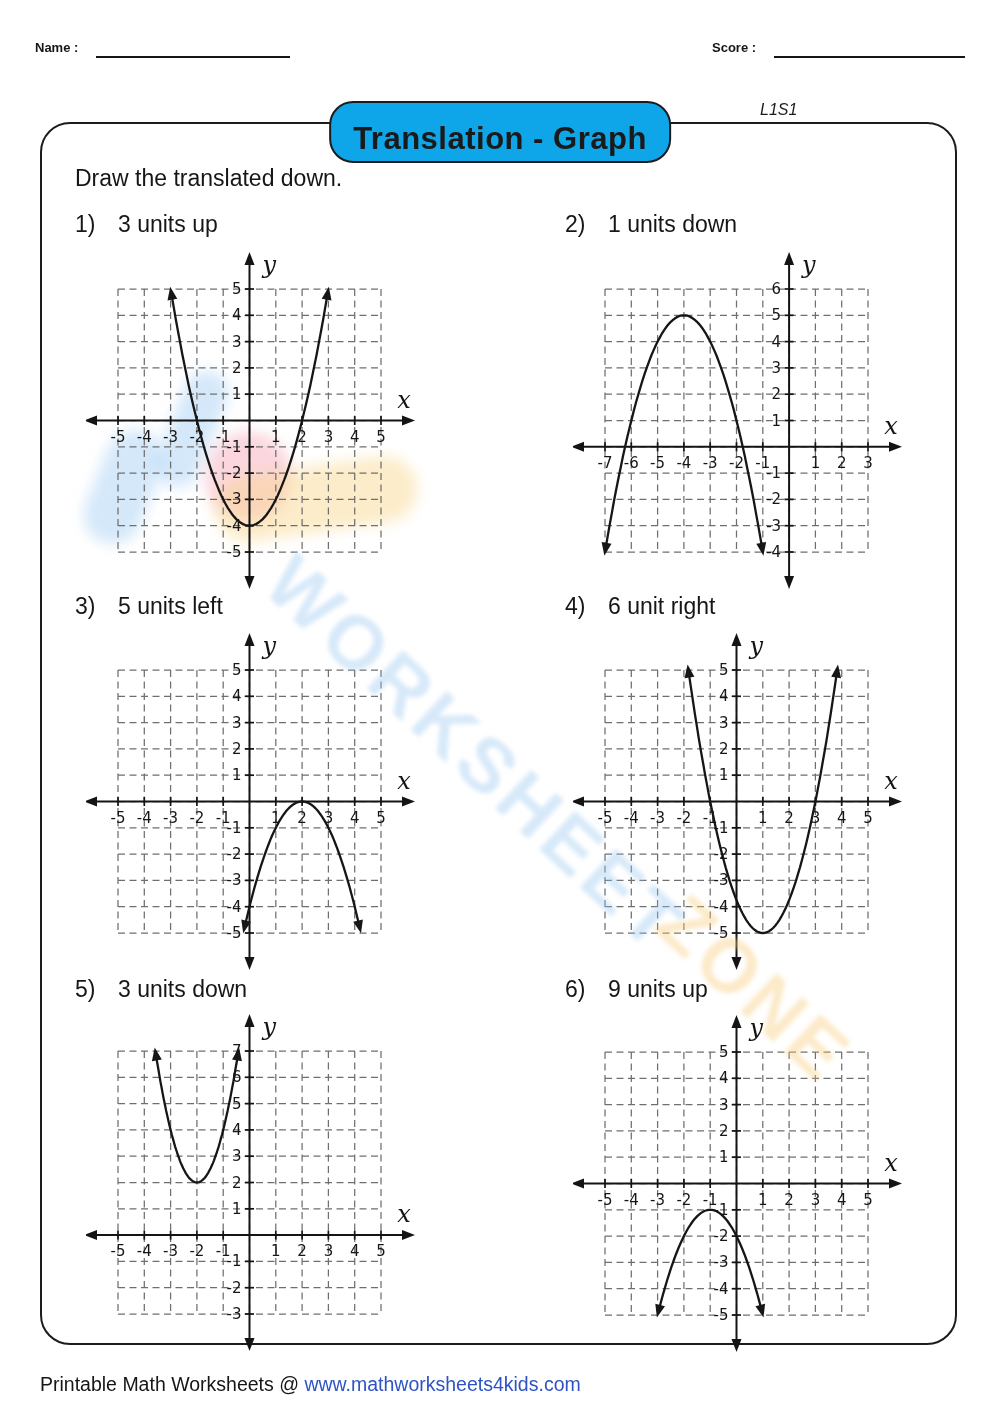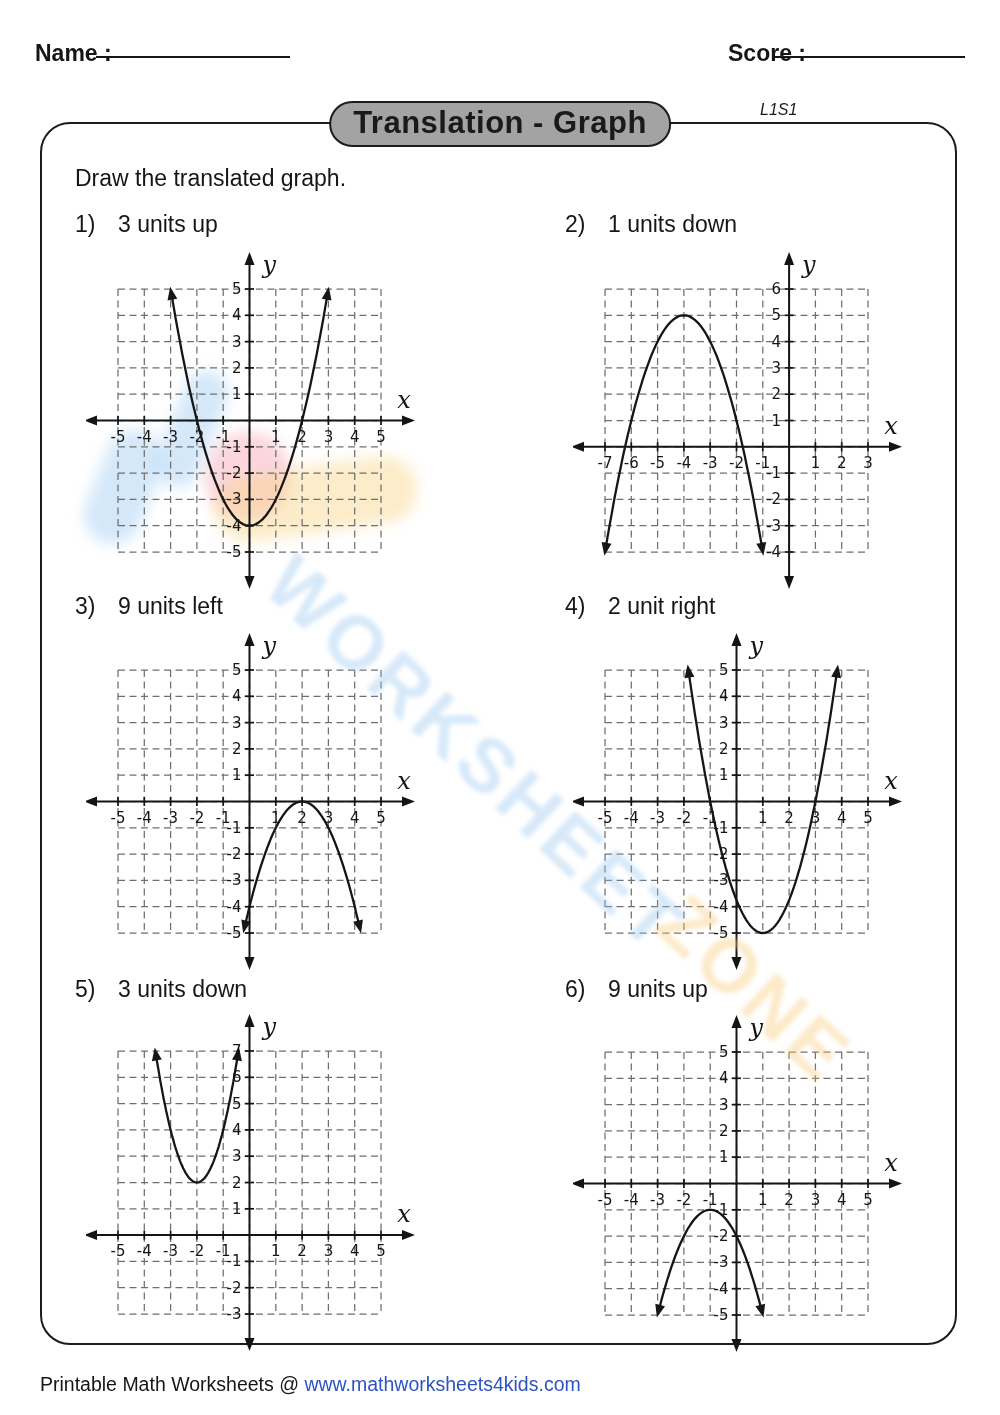--- a/index.html
+++ b/index.html
@@ -2,36 +2,36 @@
 <html><head>
 <meta charset="utf-8">
 <style>
   * { margin:0; padding:0; box-sizing:border-box; }
   body { background:#e8e8e8; font-family:"Liberation Sans", sans-serif; }
   #page {
     position:relative; width:1000px; height:1415px; background:#ffffff;
     margin:0 auto; overflow:hidden; color:#111;
   }
   
-  .hdr-label { position:absolute; font-size:23px; font-weight:700; color:#161616; }
+  .hdr-label { position:absolute; font-size:13px; font-weight:700; color:#161616; }
   #name-label { left:35px; top:40px; }
-  #score-label { left:712px; top:40px;margin-left:16px; }
+  #score-label { left:712px; top:40px; }
   .blank-line { position:absolute; height:20px; border-bottom:2px solid #161616; }
   #name-line { left:96px; top:38px; width:194px; }
   #score-line { left:774px; top:38px; width:191px; }
 
   
   #frame {
     position:absolute; left:40px; top:122px; width:917px; height:1223px;
     border:2.5px solid #1c1c1c; border-radius:30px; background:transparent;
   }
   #title-pill {
     position:absolute; left:500px; top:101px; transform:translateX(-50%);
-    background:#a3a3a3; border:2.5px solid #1c1c1c; border-radius:24px;
-    padding:2px 22px 4px 22px; font-size:31px; font-weight:700;
+    background:#0ea5e9; border:2.5px solid #1c1c1c; border-radius:24px;
+    padding:18px 22px 4px 22px; font-size:31px; font-weight:700;
     letter-spacing:0.5px; z-index:4; white-space:nowrap; color:#1a1a1a;
   }
   #level-code { position:absolute; left:760px; top:101px; font-size:16px; color:#1a1a1a; z-index:4;font-style:italic; }
 
   #instruction { position:absolute; left:75px; top:165px; font-size:23px; color:#161616; z-index:3; }
 
   .plabel { position:absolute; font-size:23px; color:#161616; display:flex; z-index:3; }
   .plabel .pnum { width:43px; }
   #pl0 { left:75px; top:211px; }
   #pl1 { left:565px; top:211px; }
@@ -73,37 +73,37 @@
 
   <span id="name-label" class="hdr-label">Name :</span>
   <div id="name-line" class="blank-line"></div>
   <span id="score-label" class="hdr-label">Score :</span>
   <div id="score-line" class="blank-line"></div>
 
   <div id="frame"></div>
   <div id="title-pill">Translation - Graph</div>
   <span id="level-code">L1S1</span>
 
-  <div id="instruction">Draw the translated graph.</div>
+  <div id="instruction">Draw the translated down.</div>
 
   <div id="pl0" class="plabel">
     <span class="pnum">1)</span>
     <span>3 units up</span>
   </div>
   <div id="pl1" class="plabel">
     <span class="pnum">2)</span>
     <span>1 units down</span>
   </div>
   <div id="pl2" class="plabel">
     <span class="pnum">3)</span>
-    <span>9 units left</span>
+    <span>5 units left</span>
   </div>
   <div id="pl3" class="plabel">
     <span class="pnum">4)</span>
-    <span>2 unit right</span>
+    <span>6 unit right</span>
   </div>
   <div id="pl4" class="plabel">
     <span class="pnum">5)</span>
     <span>3 units down</span>
   </div>
   <div id="pl5" class="plabel">
     <span class="pnum">6)</span>
     <span>9 units up</span>
   </div>
 

